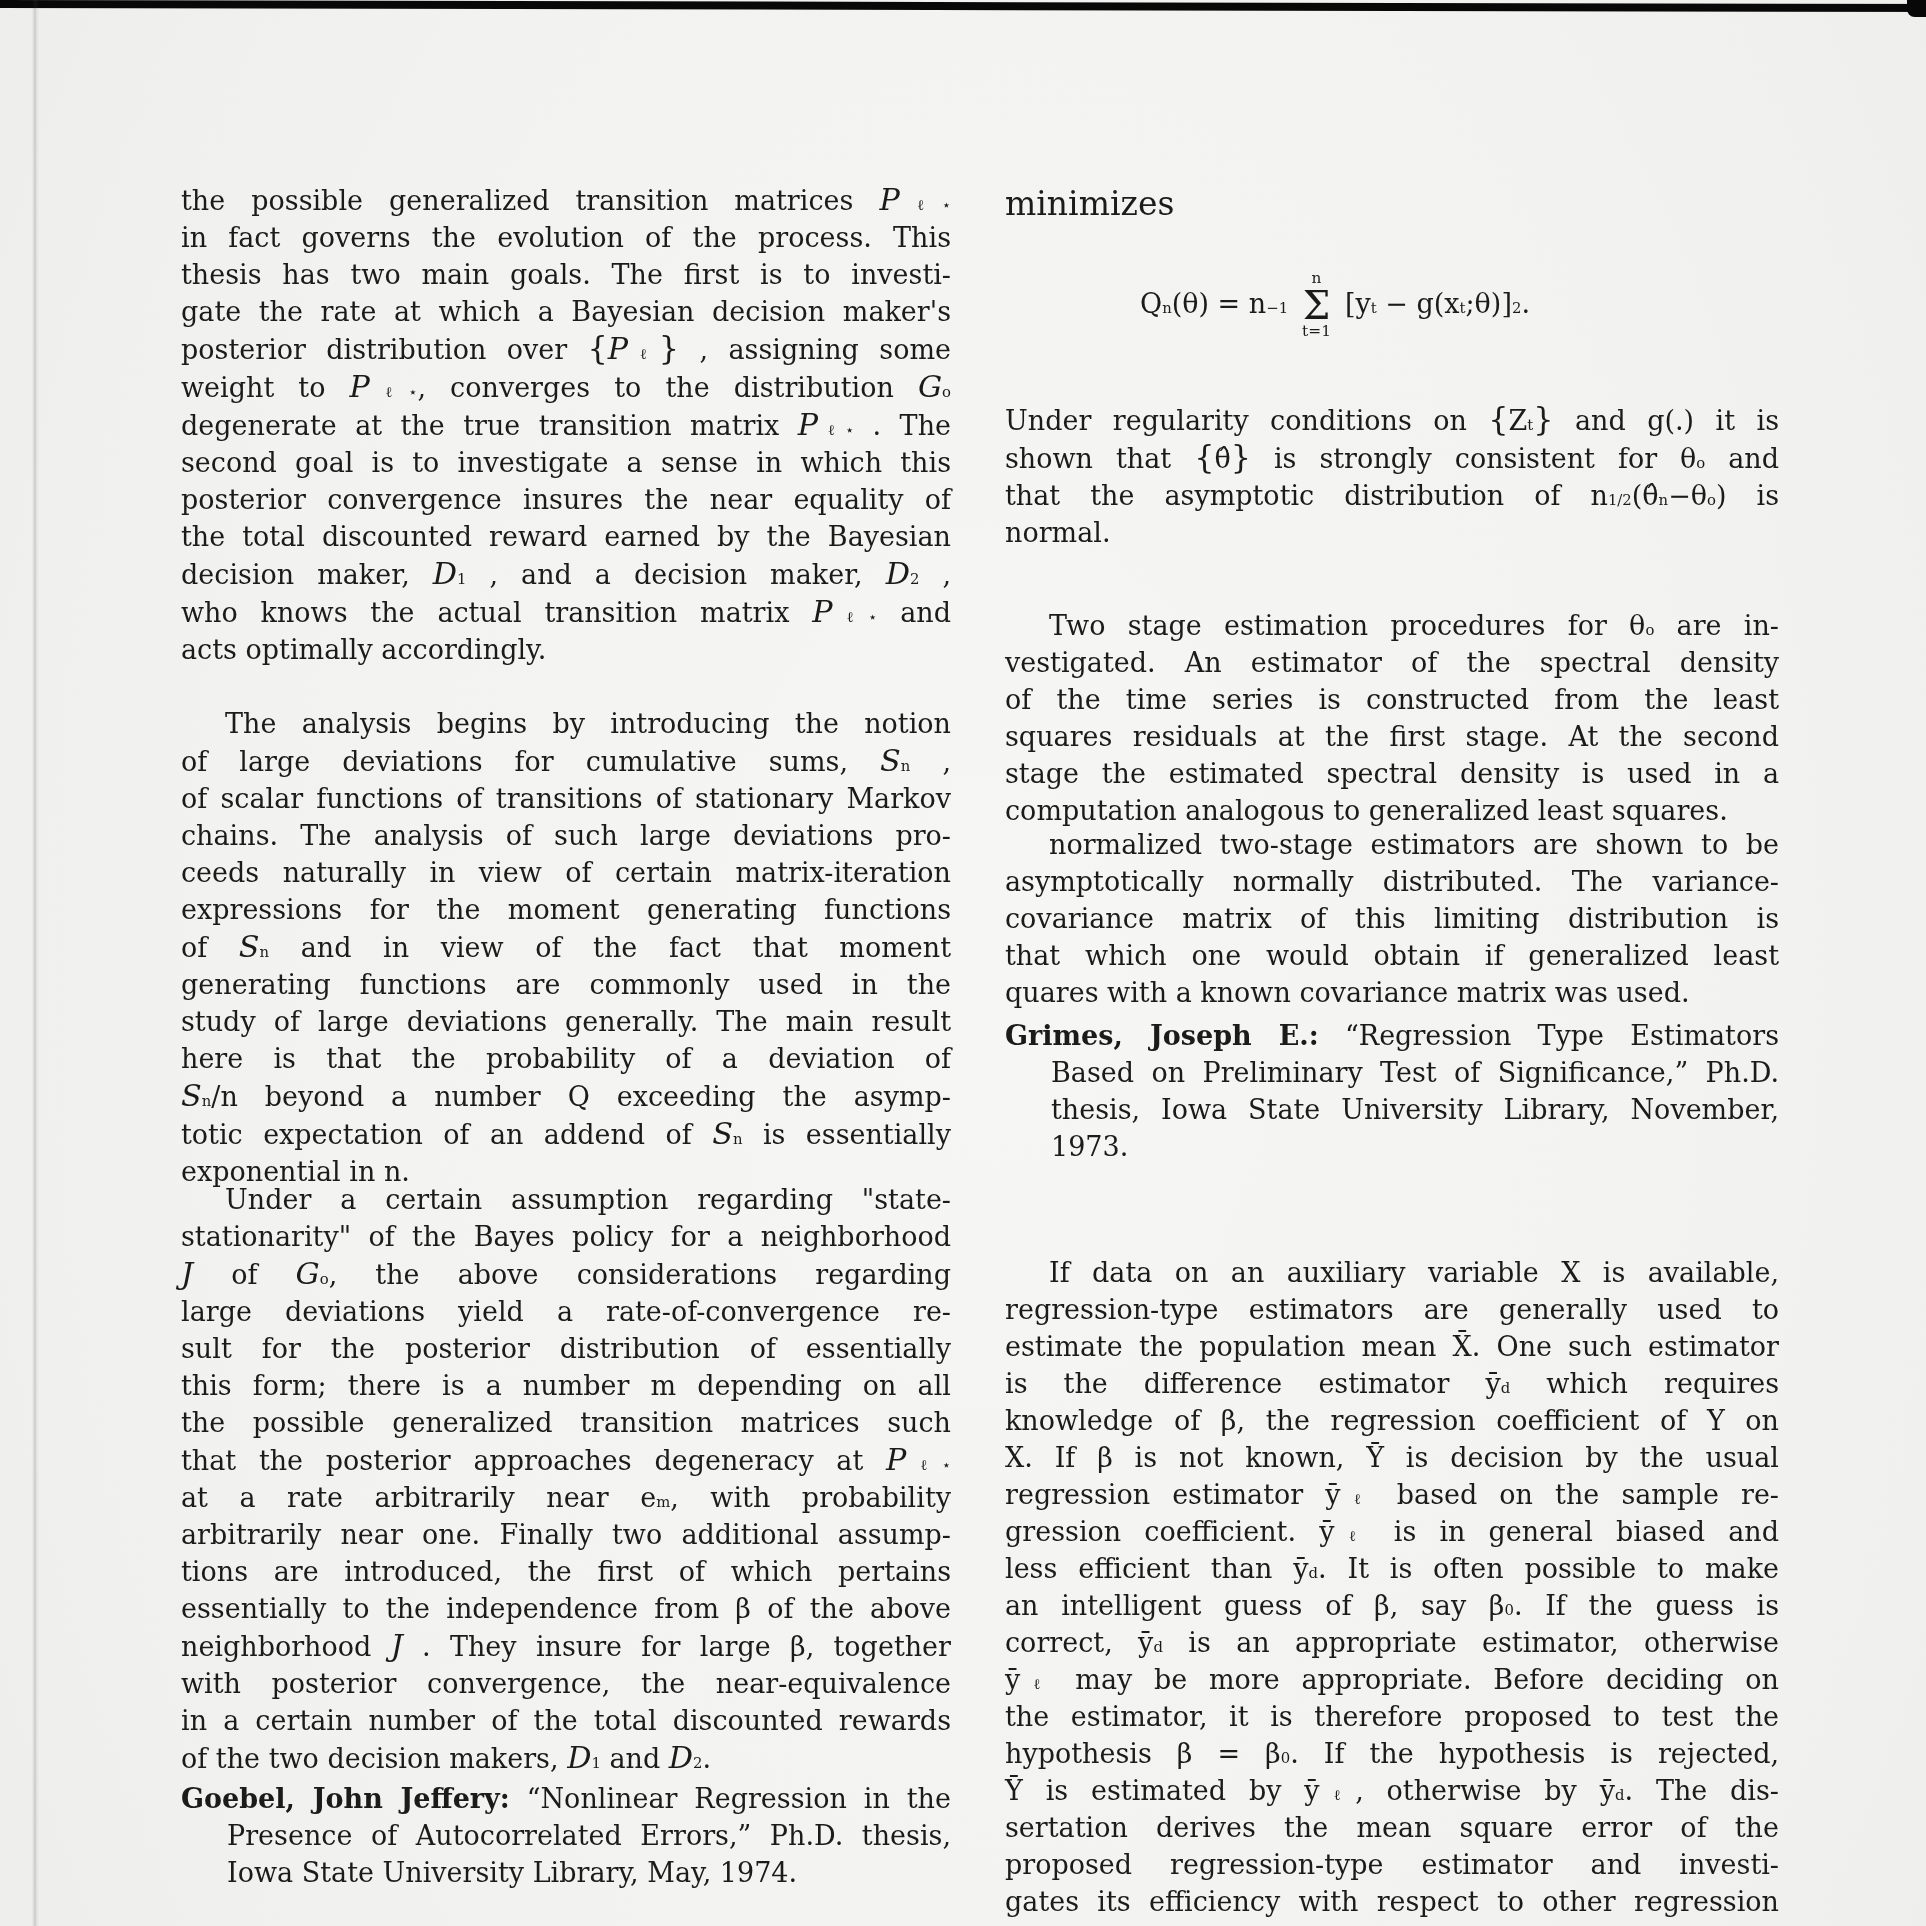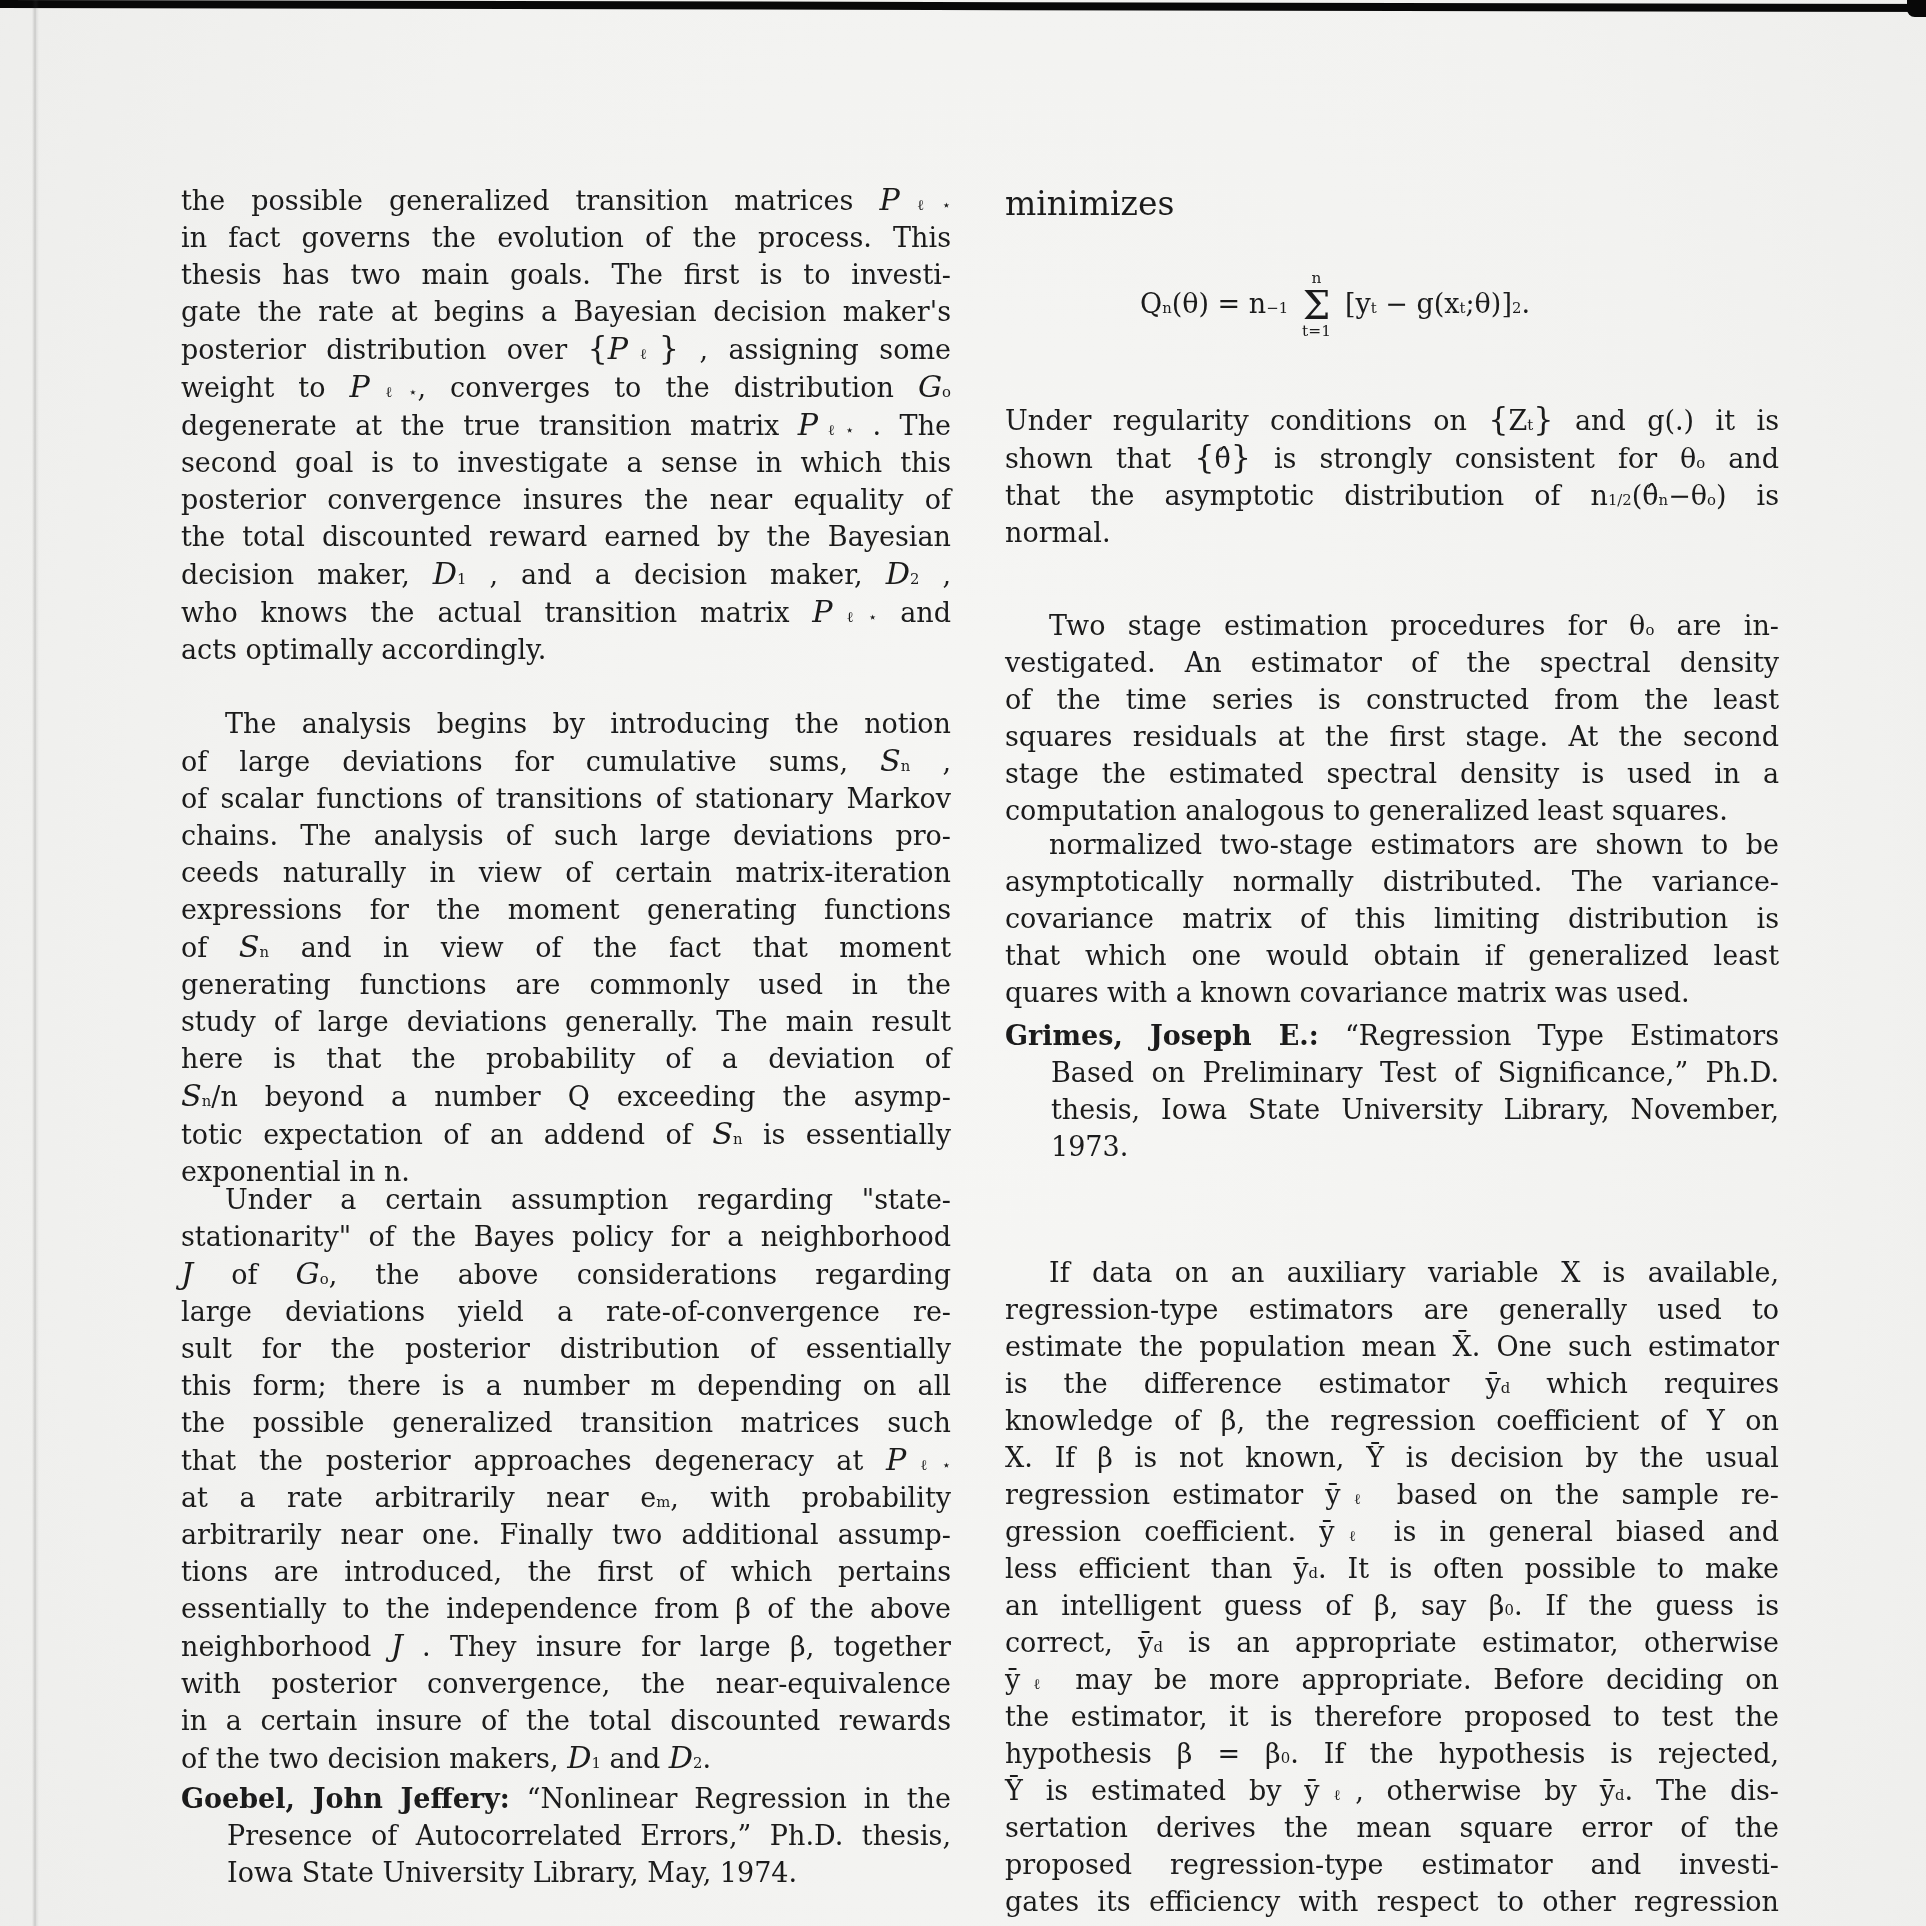--- a/index.html
+++ b/index.html
@@ -48,21 +48,21 @@
 <div id="top-edge"></div>
 <div id="top-edge-right"></div>
 
 <div id="spine-crease"></div>
 
 <div id="col-left">
   <div class="block par" id="lp1" style="top:181px">
       <div class="tline">the possible generalized transition matrices <span class="scr">P</span><sub>ℓ</sub><sup>⋆</sup></div>
       <div class="tline">in fact governs the evolution of the process. This</div>
       <div class="tline">thesis has two main goals. The first is to investi-</div>
-      <div class="tline">gate the rate at begins a Bayesian decision maker's</div>
+      <div class="tline">gate the rate at which a Bayesian decision maker's</div>
       <div class="tline">posterior distribution over <span class="br">{</span><span class="scr">P</span><sub>ℓ</sub><span class="br">}</span> , assigning some</div>
       <div class="tline">weight to <span class="scr">P</span><sub>ℓ</sub><sup>⋆</sup>, converges to the distribution <span class="scr">G</span><sub>o</sub></div>
       <div class="tline">degenerate at the true transition matrix <span class="scr">P</span><sub>ℓ</sub><sup>⋆</sup> . The</div>
       <div class="tline">second goal is to investigate a sense in which this</div>
       <div class="tline">posterior convergence insures the near equality of</div>
       <div class="tline">the total discounted reward earned by the Bayesian</div>
       <div class="tline">decision maker, <span class="scr">D</span><sub>1</sub> , and a decision maker, <span class="scr">D</span><sub>2</sub> ,</div>
       <div class="tline">who knows the actual transition matrix <span class="scr">P</span><sub>ℓ</sub><sup>⋆</sup> and</div>
       <div class="tline last">acts optimally accordingly.</div>
     </div>
@@ -89,21 +89,21 @@
       <div class="tline">sult for the posterior distribution of essentially</div>
       <div class="tline">this form; there is a number m depending on all</div>
       <div class="tline">the possible generalized transition matrices such</div>
       <div class="tline">that the posterior approaches degeneracy at <span class="scr">P</span><sub>ℓ</sub><sup>⋆</sup></div>
       <div class="tline">at a rate arbitrarily near e<sup>m</sup>, with probability</div>
       <div class="tline">arbitrarily near one. Finally two additional assump-</div>
       <div class="tline">tions are introduced, the first of which pertains</div>
       <div class="tline">essentially to the independence from β of the above</div>
       <div class="tline">neighborhood <span class="scr">J</span> . They insure for large β, together</div>
       <div class="tline">with posterior convergence, the near-equivalence</div>
-      <div class="tline">in a certain insure of the total discounted rewards</div>
+      <div class="tline">in a certain number of the total discounted rewards</div>
       <div class="tline last">of the two decision makers, <span class="scr">D</span><sub>1</sub> and <span class="scr">D</span><sub>2</sub>.</div>
     </div>
   <div class="block heading" id="goebel" style="top:1780px">
       <div class="tline"><b>Goebel, John Jeffery:</b> “Nonlinear Regression in the</div>
       <div class="tline">Presence of Autocorrelated Errors,” Ph.D. thesis,</div>
       <div class="tline last">Iowa State University Library, May, 1974.</div>
     </div>
 
 </div>
 

